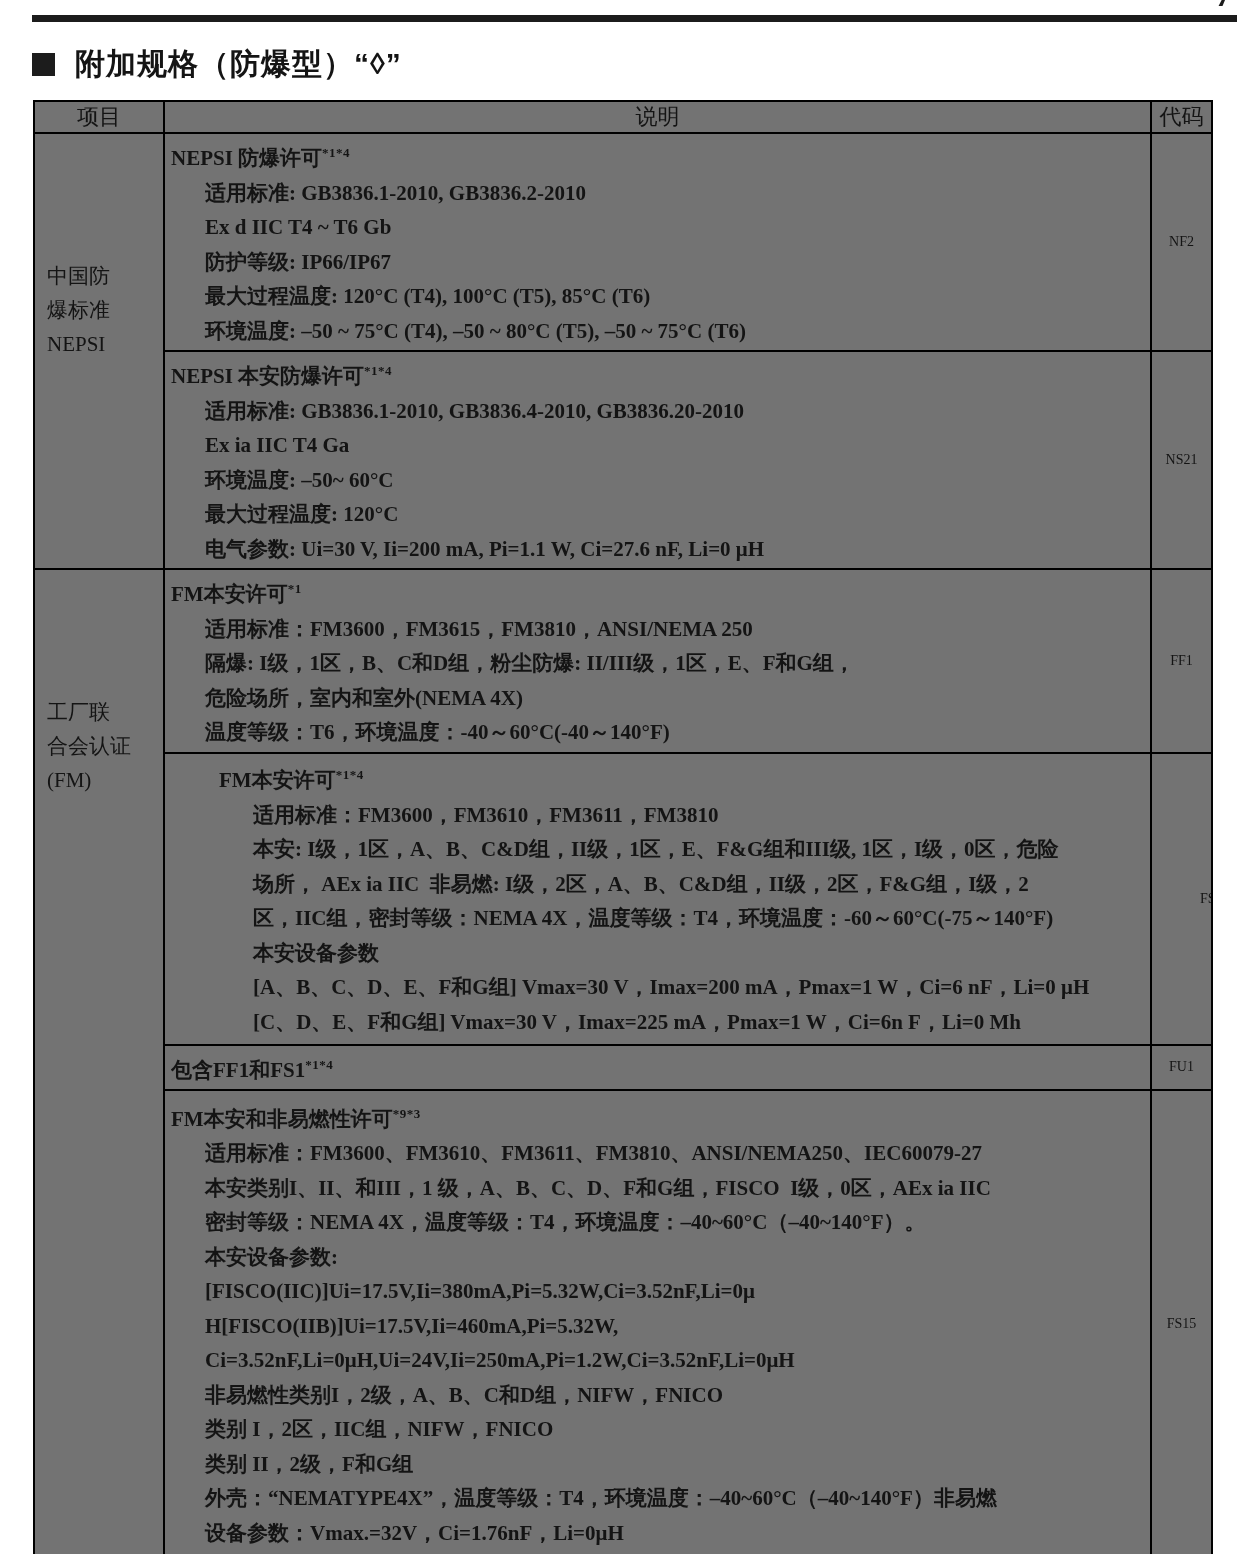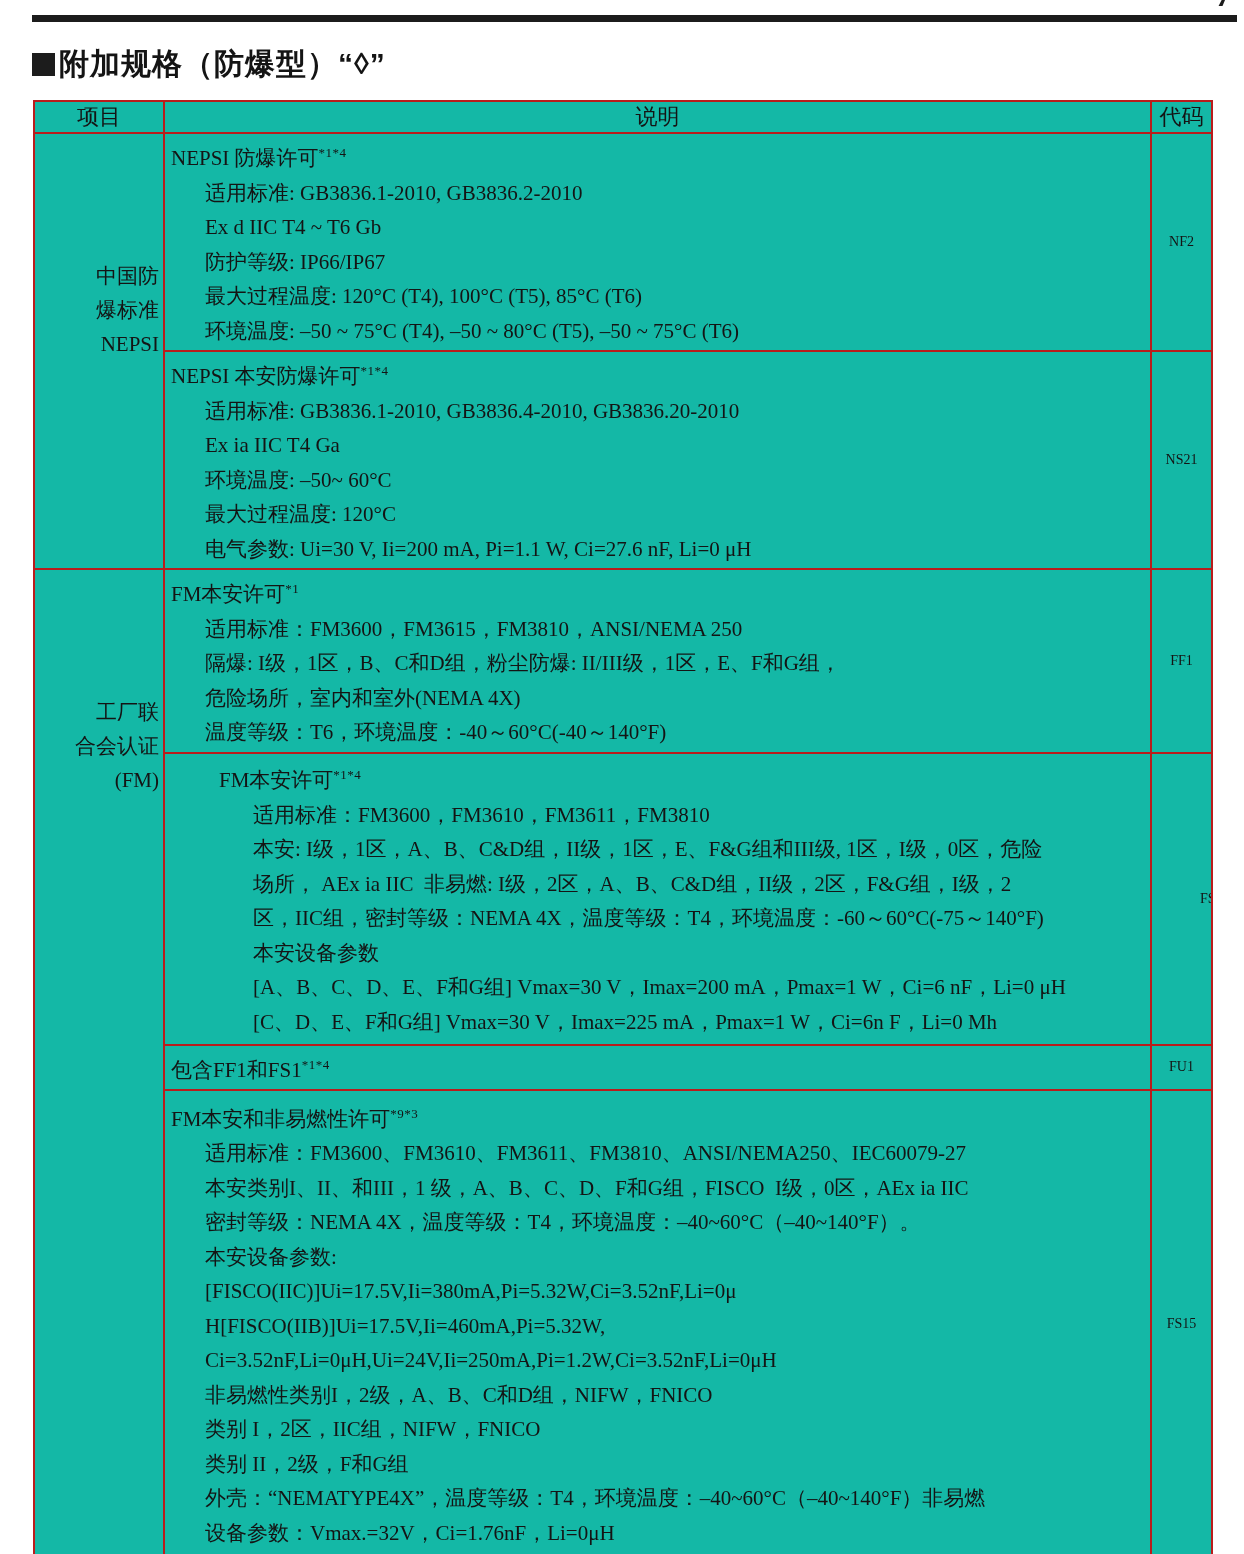--- a/index.html
+++ b/index.html
@@ -14,52 +14,52 @@
   .top-rule {
     position:absolute; left:32px; top:15px;
     width:1205px; height:7px; background:#1c1c1c;
   }
   .page-number {
     position:absolute; top:-22px; right:12px;
     font-size:34px; line-height:34px; font-weight:bold; color:#1c1c1c;
   }
   .heading {
     position:absolute; left:32px; top:44px;
-    display:flex; align-items:center; gap:4px;
+    display:flex; align-items:center; gap:20px;
   }
   .heading-marker {
     width:23px; height:23px; background:#1c1c1c; flex:0 0 auto;
   }
   .heading-text {
     font-size:30px; font-weight:bold; letter-spacing:1px;
     font-family:"Liberation Sans","DejaVu Sans",sans-serif;
     white-space:nowrap;
   }
   table.spec {
     position:absolute; left:33px; top:100px;
     width:1178px; table-layout:fixed;
     border-collapse:collapse;
   }
   .spec th, .spec td {
-    border:2px solid #b91c1c;
+    border:2px solid #000000;
     padding:0;
-    background:#14b8a6;
+    background:#737373;
   }
   .spec thead th {
     height:29px; font-weight:normal; font-size:22px;
     text-align:center; vertical-align:middle;
   }
   td.item-cell {
-    vertical-align:top; text-align:right;
+    vertical-align:top; text-align:left;
     padding:125px 4px 12px 12px;
     font-size:21px; line-height:34px;
     white-space:pre-line;
   }
   td.desc-cell { vertical-align:middle; overflow:hidden; }
-  .desc { padding:2px 4px 2px 6px; font-size:21px; line-height:34.5px; }
+  .desc { padding:2px 4px 2px 6px; font-size:21px; line-height:34.5px;font-weight:bold; }
   .desc .t { white-space:pre; overflow:hidden; }
   .desc .t sup { font-size:13px; letter-spacing:0.5px; }
   .desc .lines { padding-left:34px; white-space:pre-wrap; overflow:hidden; }
   td.code-cell {
     text-align:center; vertical-align:middle; font-size:14px;
     white-space:nowrap; overflow:hidden;
   }
   tr.r1 td.desc-cell, tr.r1 td.code-cell { height:208px; }
   tr.r2 td.desc-cell, tr.r2 td.code-cell { height:209px; }
   tr.r3 td.desc-cell, tr.r3 td.code-cell { height:181px; }

